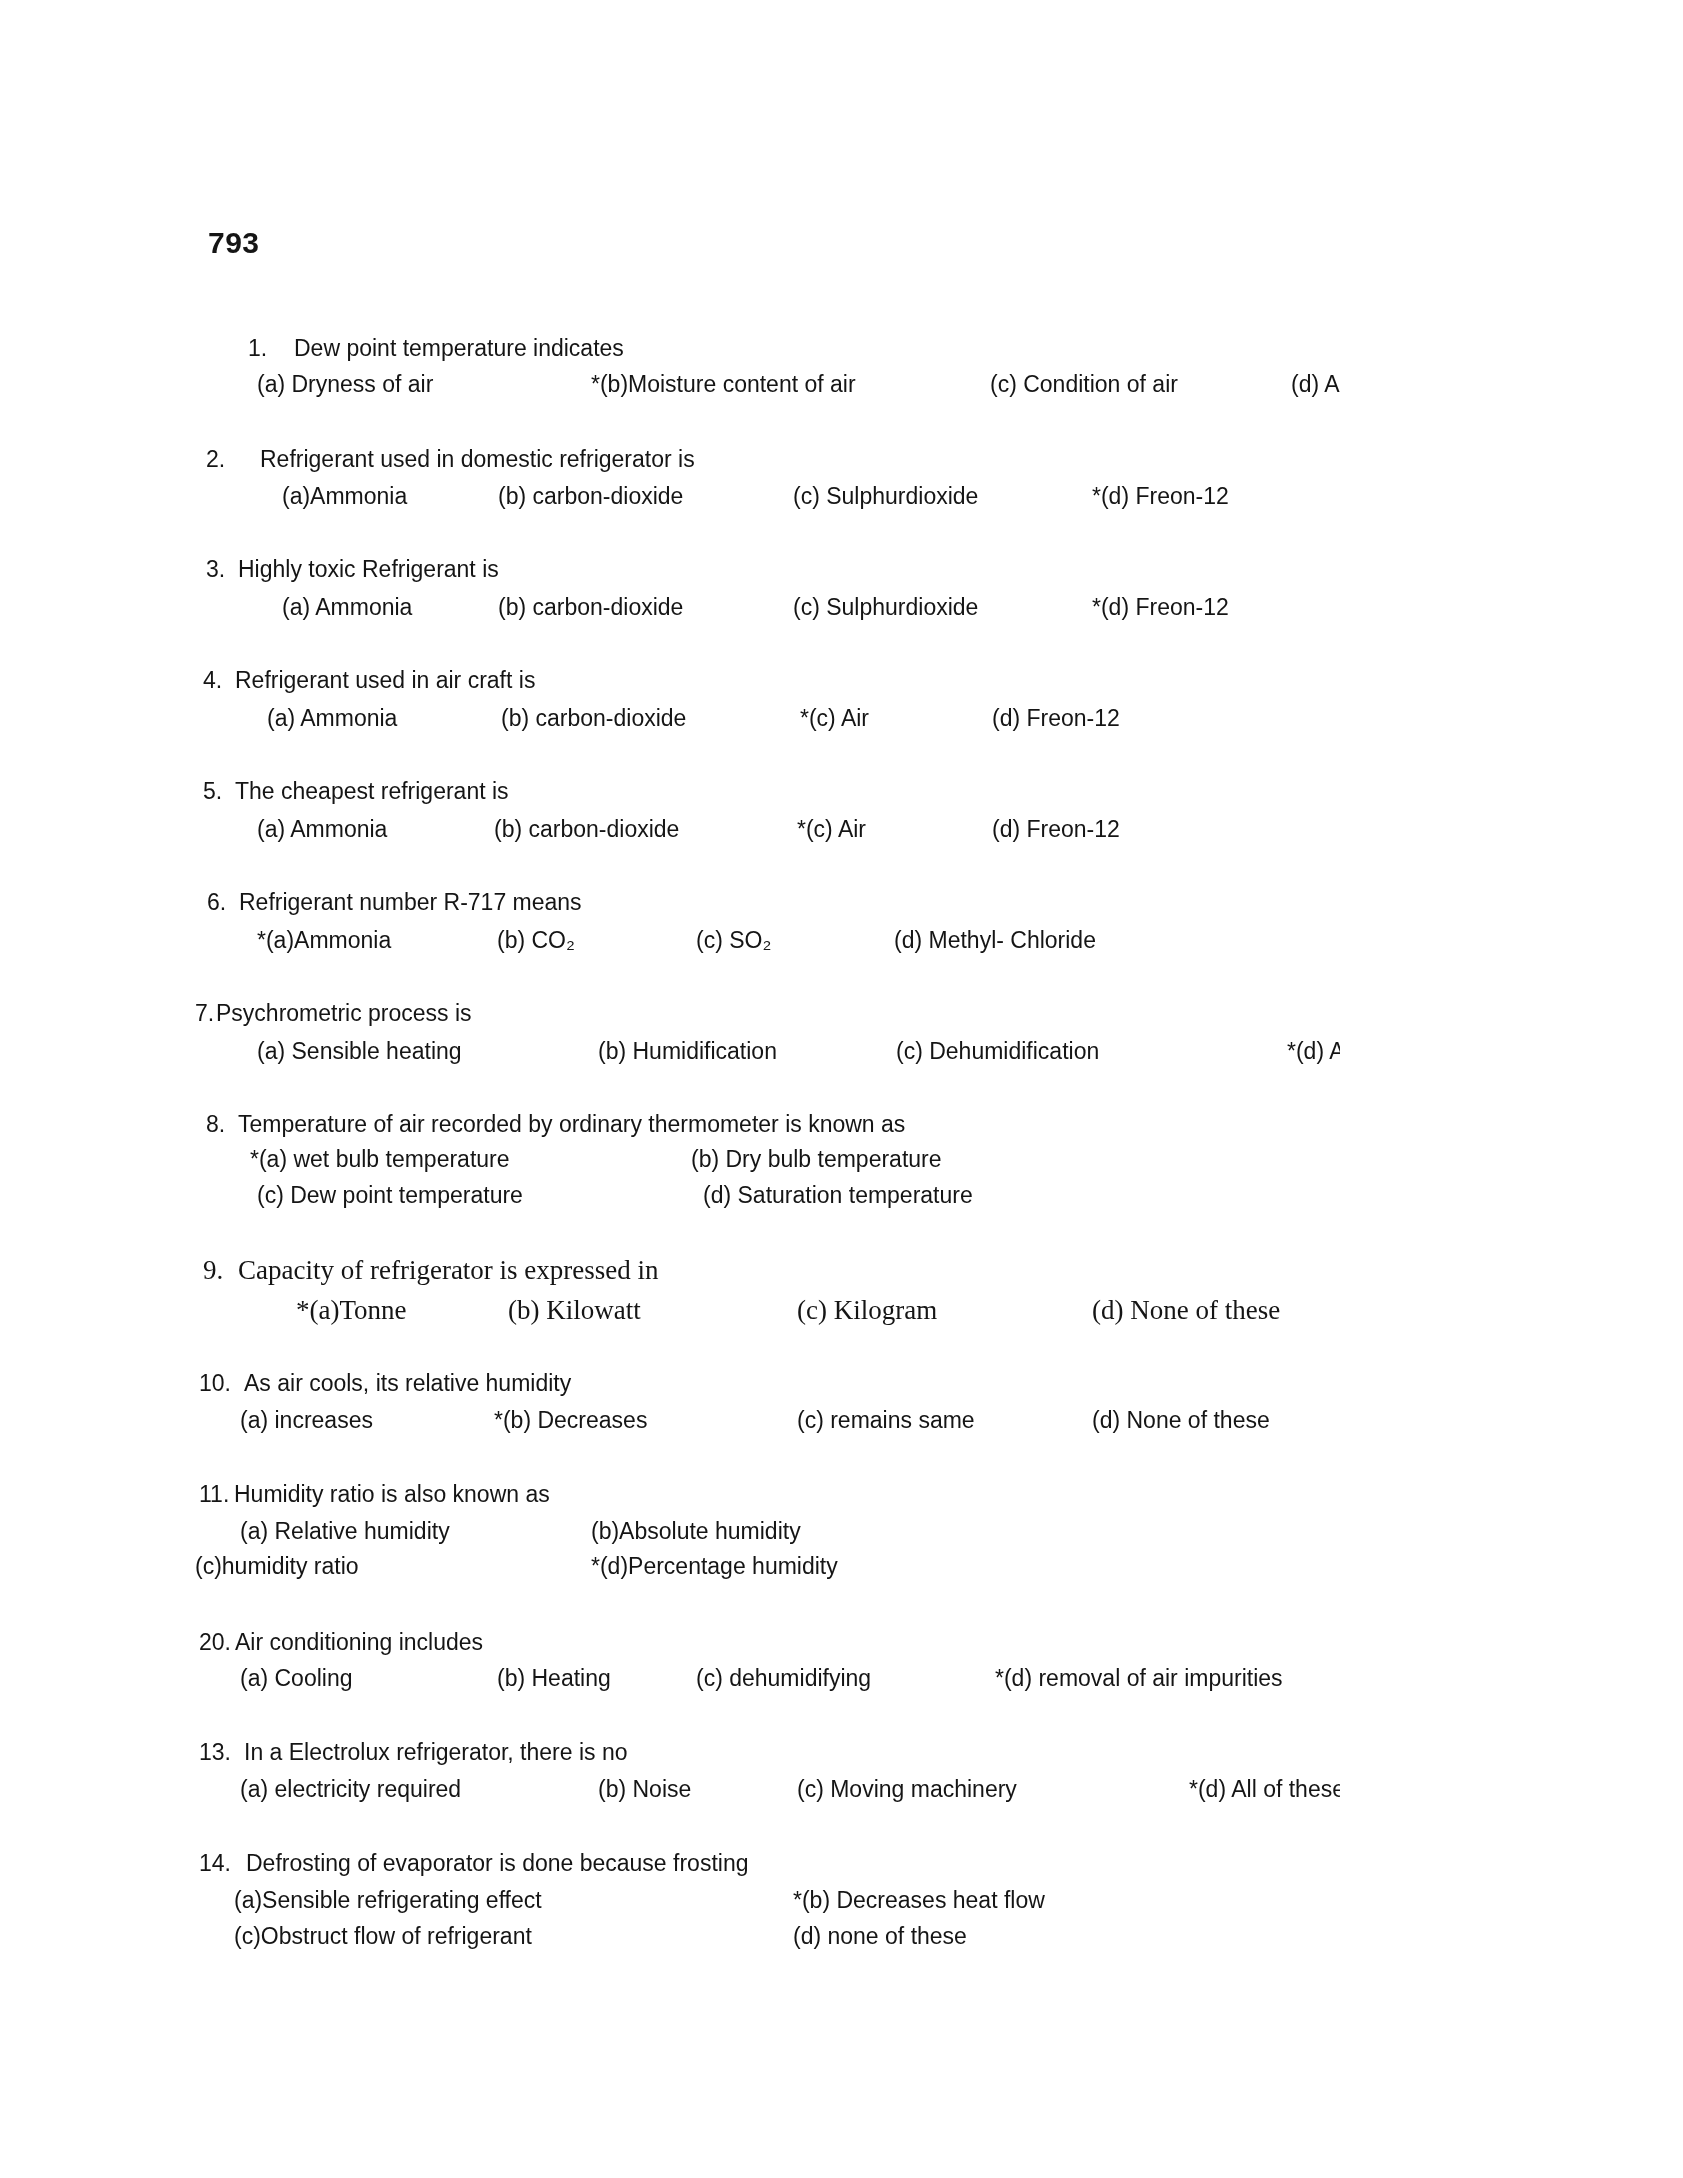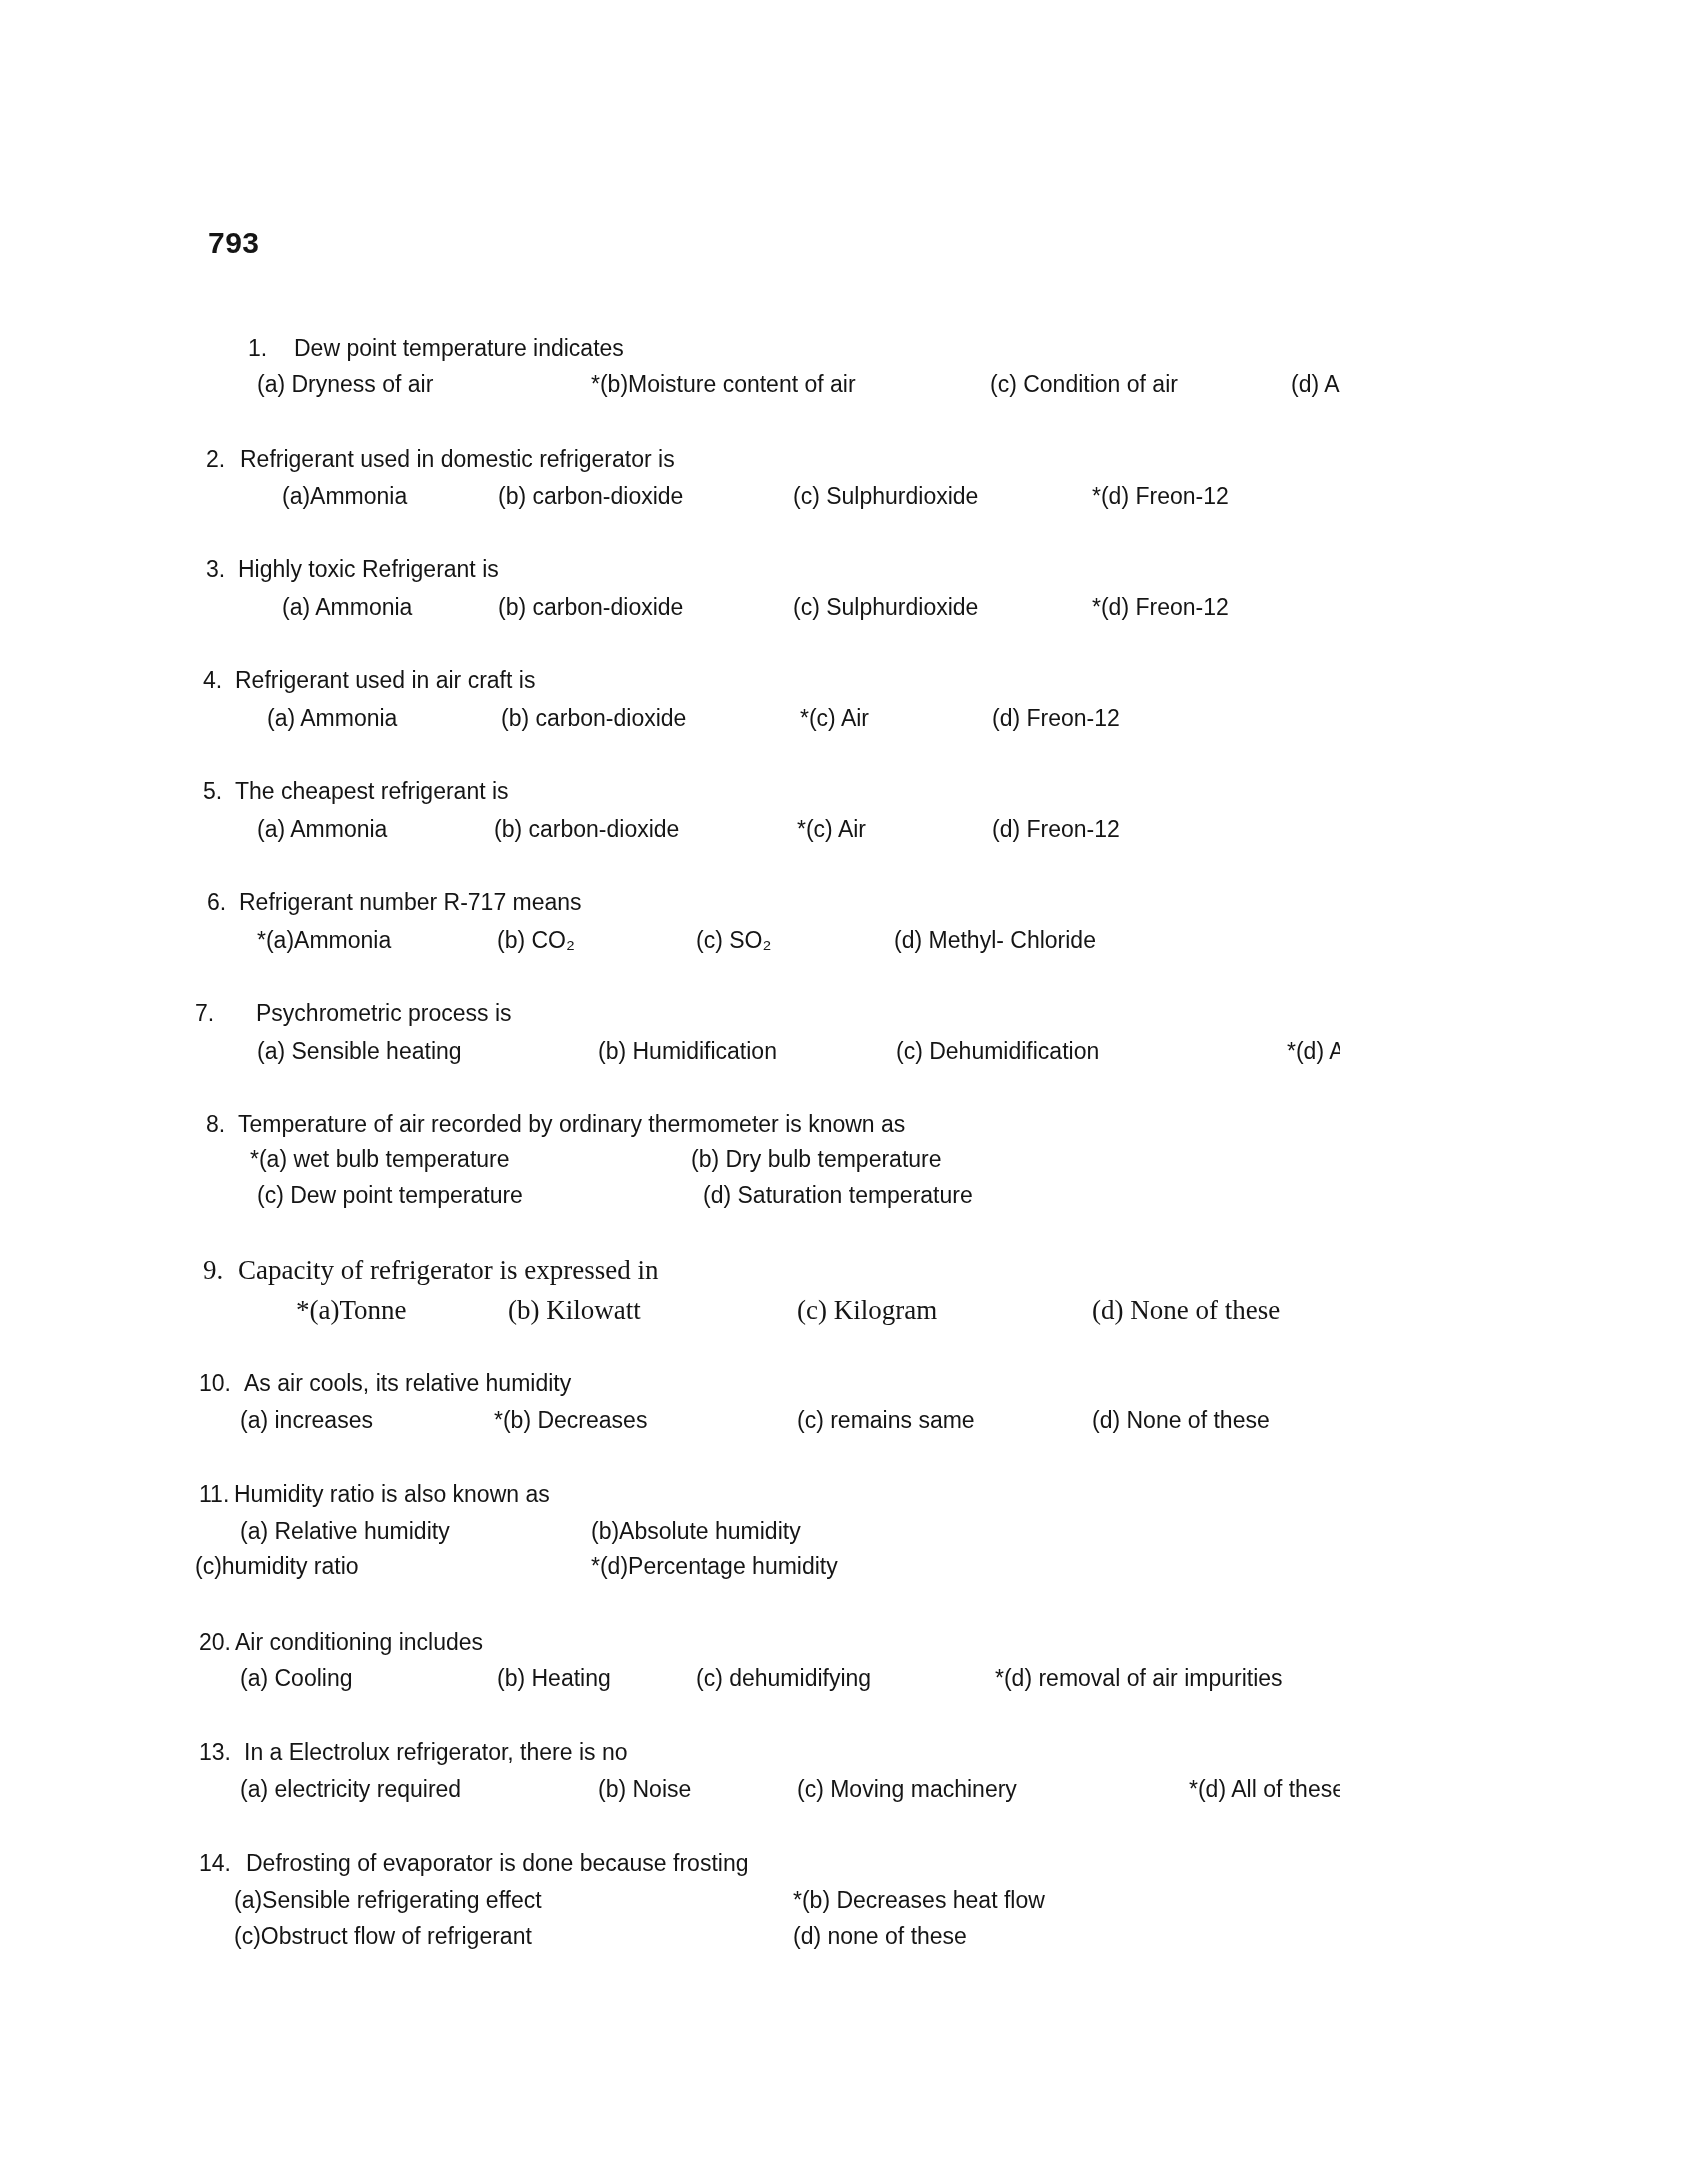--- a/index.html
+++ b/index.html
@@ -49,21 +49,21 @@
       <div>
         <span class="abs" style="left: 248px; top: 335px;">1.</span>
         <span class="abs" style="left: 294px; top: 335px;">Dew point temperature indicates</span>
         <span class="abs" style="left: 257px; top: 371px;">(a) Dryness of air</span>
         <span class="abs" style="left: 591px; top: 371px;">*(b)Moisture content of air</span>
         <span class="abs" style="left: 990px; top: 371px;">(c) Condition of air</span>
         <span class="abs" style="left: 1291px; top: 371px;">(d) All of these</span>
       </div>
       <div>
         <span class="abs" style="left: 206px; top: 446px;">2.</span>
-        <span class="abs" style="left: 240px; top: 446px; text-align: right;">Refrigerant used in domestic refrigerator is</span>
+        <span class="abs" style="left: 260px; top: 446px; text-align: right;">Refrigerant used in domestic refrigerator is</span>
         <span class="abs" style="left: 282px; top: 483px;">(a)Ammonia</span>
         <span class="abs" style="left: 498px; top: 483px;">(b) carbon-dioxide</span>
         <span class="abs" style="left: 793px; top: 483px;">(c) Sulphurdioxide</span>
         <span class="abs" style="left: 1092px; top: 483px;">*(d) Freon-12</span>
       </div>
       <div>
         <span class="abs" style="left: 206px; top: 556px;">3.</span>
         <span class="abs" style="left: 238px; top: 556px;">Highly toxic Refrigerant is</span>
         <span class="abs" style="left: 282px; top: 594px;">(a) Ammonia</span>
         <span class="abs" style="left: 498px; top: 594px;">(b) carbon-dioxide</span>
@@ -89,21 +89,21 @@
       <div>
         <span class="abs" style="left: 207px; top: 889px;">6.</span>
         <span class="abs" style="left: 239px; top: 889px;">Refrigerant number R-717 means</span>
         <span class="abs" style="left: 257px; top: 927px;">*(a)Ammonia</span>
         <span class="abs" style="left: 497px; top: 927px;">(b) CO₂</span>
         <span class="abs" style="left: 696px; top: 927px;">(c) SO₂</span>
         <span class="abs" style="left: 894px; top: 927px;">(d) Methyl- Chloride</span>
       </div>
       <div>
         <span class="abs" style="left: 195px; top: 1000px;">7.</span>
-        <span class="abs" style="left: 216px; top: 1000px; margin-left: 40px;">Psychrometric process is</span>
+        <span class="abs" style="left: 216px; top: 1000px;">Psychrometric process is</span>
         <span class="abs" style="left: 257px; top: 1038px;">(a) Sensible heating</span>
         <span class="abs" style="left: 598px; top: 1038px;">(b) Humidification</span>
         <span class="abs" style="left: 896px; top: 1038px;">(c) Dehumidification</span>
         <span class="abs" style="left: 1287px; top: 1038px;">*(d) All of these</span>
       </div>
       <div>
         <span class="abs" style="left: 206px; top: 1111px;">8.</span>
         <span class="abs" style="left: 238px; top: 1111px;">Temperature of air recorded by ordinary thermometer is known as</span>
         <span class="abs" style="left: 250px; top: 1146px;">*(a) wet bulb temperature</span>
         <span class="abs" style="left: 691px; top: 1146px;">(b) Dry bulb temperature</span>

